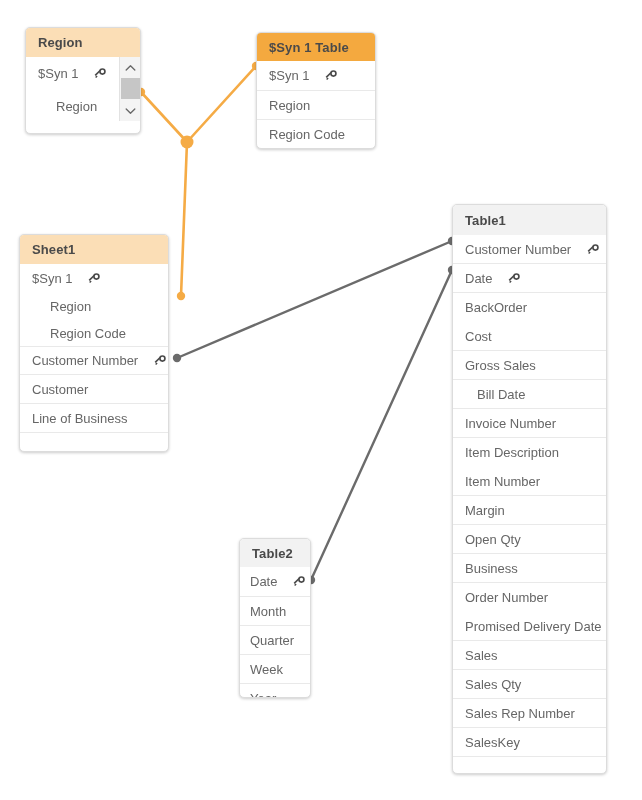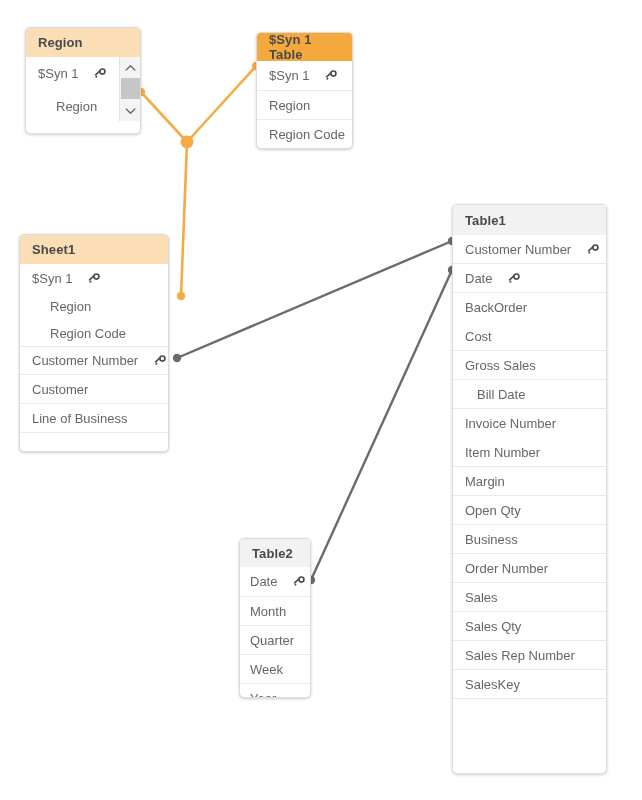--- a/index.html
+++ b/index.html
@@ -142,21 +142,21 @@
       </div>
       <div class="vs-thumb" style="top:21px;height:21px;"></div>
       <div class="vs-arrow" style="position:absolute;bottom:0;left:0;right:0;">
         <svg width="11" height="8" viewBox="0 0 11 8">
             <path d="M1.2,2 L5.5,6.2 L9.8,2" fill="none" stroke="#6b6b6b" stroke-width="1.4" stroke-linecap="round" stroke-linejoin="round"></path>
           </svg>
       </div>
     </div>
   </div>
 
-  <div class="tbox" id="box-syn1table" style="left:256px;top:32px;width:97px;height:117px;">
+  <div class="tbox" id="box-syn1table" style="left:256px;top:32px;width:120px;height:117px;">
     <div class="thead syn-strong" style="height:28px;">$Syn 1 Table</div>
     <div class="rows">
       <div class="row first" style="height:29px;">
         <span>$Syn 1</span>
         <span class="keyicon">
           <svg width="13" height="13" viewBox="0 0 16 16">
             <g fill="#4a4a4a">
               <circle cx="11.6" cy="4.4" r="3.1" fill="none" stroke="#4a4a4a" stroke-width="2"></circle>
               <rect x="2.0" y="8.4" width="8.6" height="2.0" transform="rotate(-45 2.0 8.4)"></rect>
               <rect x="2.6" y="11.0" width="2.6" height="1.8" transform="rotate(-45 2.6 11.0)"></rect>
@@ -282,35 +282,41 @@
       </div>
       <div class="row" style="height:29px;">
         <span>Gross Sales</span>
       </div>
       <div class="row" style="height:29px;padding-left:24px;">
         <span>Bill Date</span>
       </div>
       <div class="row" style="height:29px;">
         <span>Invoice Number</span>
       </div>
+      <div class="row" style="height:29px;">
+        <span>Item Description</span>
+      </div>
       <div class="row noline" style="height:29px;">
         <span>Item Number</span>
       </div>
       <div class="row" style="height:29px;">
         <span>Margin</span>
       </div>
       <div class="row" style="height:29px;">
         <span>Open Qty</span>
       </div>
       <div class="row" style="height:29px;">
         <span>Business</span>
       </div>
       <div class="row" style="height:29px;">
         <span>Order Number</span>
       </div>
+      <div class="row noline" style="height:29px;">
+        <span>Promised Delivery Date</span>
+      </div>
       <div class="row" style="height:29px;">
         <span>Sales</span>
       </div>
       <div class="row" style="height:29px;">
         <span>Sales Qty</span>
       </div>
       <div class="row" style="height:29px;">
         <span>Sales Rep Number</span>
       </div>
       <div class="row" style="height:29px;text-align:center;">

